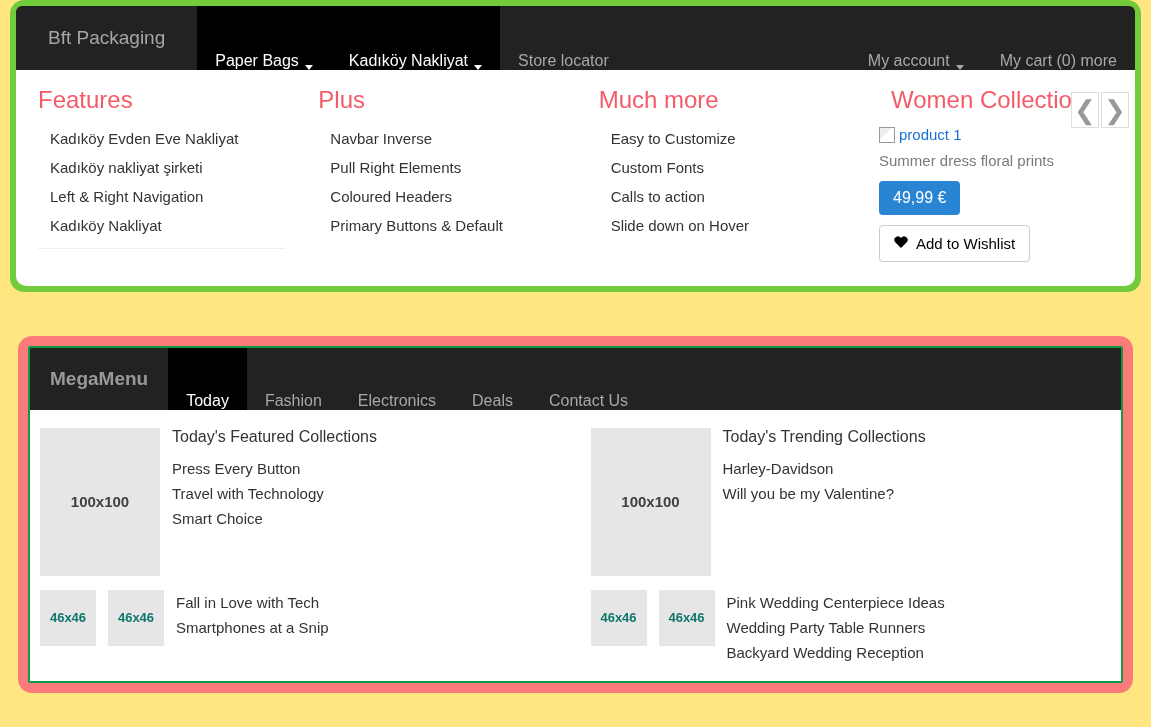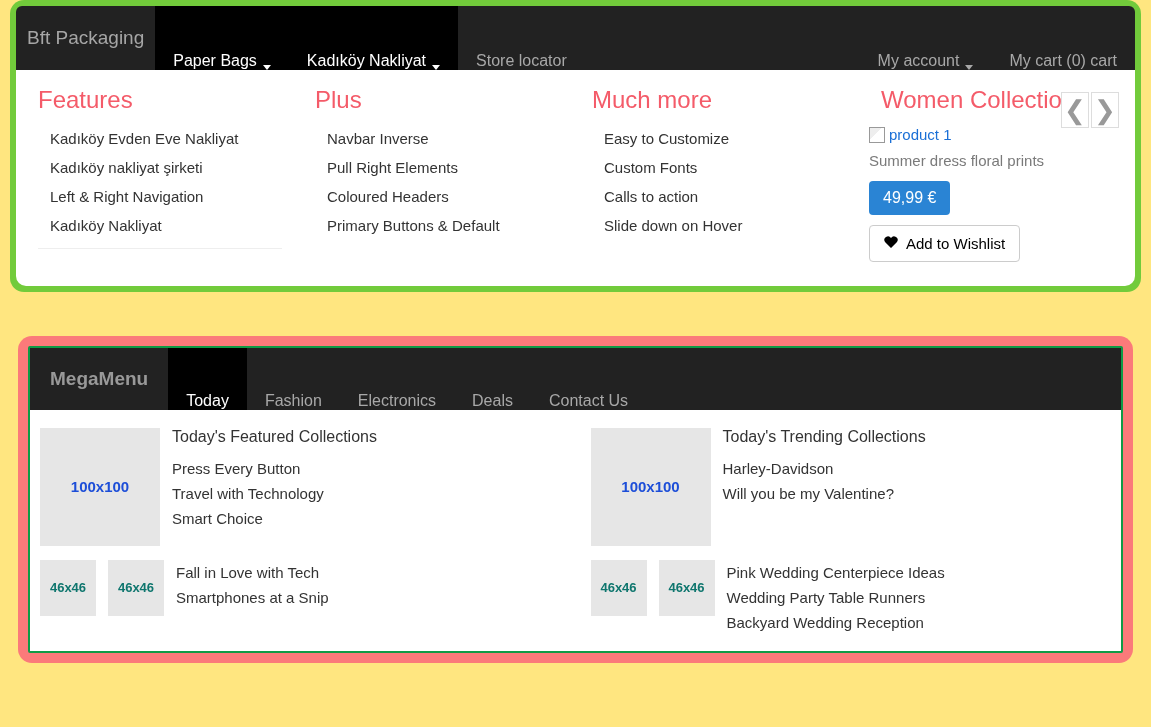--- a/index.html
+++ b/index.html
@@ -22,21 +22,21 @@
     background: #222;
     border-radius: 6px 6px 0 0;
     display: flex;
     align-items: stretch;
     height: 64px;
     overflow: hidden;
   }
   .brand {
     color: #a6a6a6;
     font-size: 19px;
-    padding: 0 11px;
+    padding: 0 32px;
     display: flex;
     align-items: center;
   }
   .nav-item {
     color: #a8a8a8;
     padding: 0 18px;
     display: flex;
     align-items: flex-end;
     font-size: 16px;
     cursor: pointer;
@@ -49,21 +49,21 @@
     width: 0; height: 0;
     border-left: 4px solid transparent;
     border-right: 4px solid transparent;
     border-top: 5px solid currentColor;
   }
   .nav-spacer { flex: 1; }
 
   .mega1 {
     background: #fff;
     border-radius: 0 0 10px 10px;
-    padding: 16px 16px 24px 22px;
+    padding: 16px 6px 24px 22px;
     display: flex;
     gap: 12px;
   }
   .col { flex: 1; }
   .col h2 {
     color: #f45b69;
     font-weight: 400;
     font-size: 24px;
     margin-bottom: 12px;
   }
@@ -164,23 +164,23 @@
   }
   .mega2 {
     background: #fff;
     padding: 18px 10px 16px 10px;
     display: flex;
     gap: 30px;
   }
   .half { flex: 1; display: flex; flex-direction: column; gap: 14px; }
   .row { display: flex; gap: 12px; }
   .thumb100 {
-    width: 120px; height: 118px;
+    width: 120px; height: 148px;
     background: #e6e6e6;
-    color: #1d4ed8;
+    color: #404040;
     display: flex;
     align-items: center; justify-content: center;
     font-weight: 700;
     font-size: 15px;
     flex-shrink: 0;
   }
   .thumb46 {
     width: 56px; height: 56px;
     background: #e6e6e6;
     color: #0f766e;
@@ -219,21 +219,21 @@
     </div>
     <div class="nav-item">Store locator</div>
     <div class="nav-spacer"></div>
     <div class="nav-item">
       <span>My account</span>
         <span class="caret"></span>
     </div>
     <div class="nav-item">
       <span>My cart (</span>
         <span>0</span>
-        <span>) cart</span>
+        <span>) more</span>
     </div>
   </div>
 
   <div class="mega1">
     <div class="col features">
       <h2>Features</h2>
       <ul>
         <li>Kadıköy Evden Eve Nakliyat</li>
         <li>Kadıköy nakliyat şirketi</li>
         <li>Left &amp; Right Navigation</li>

